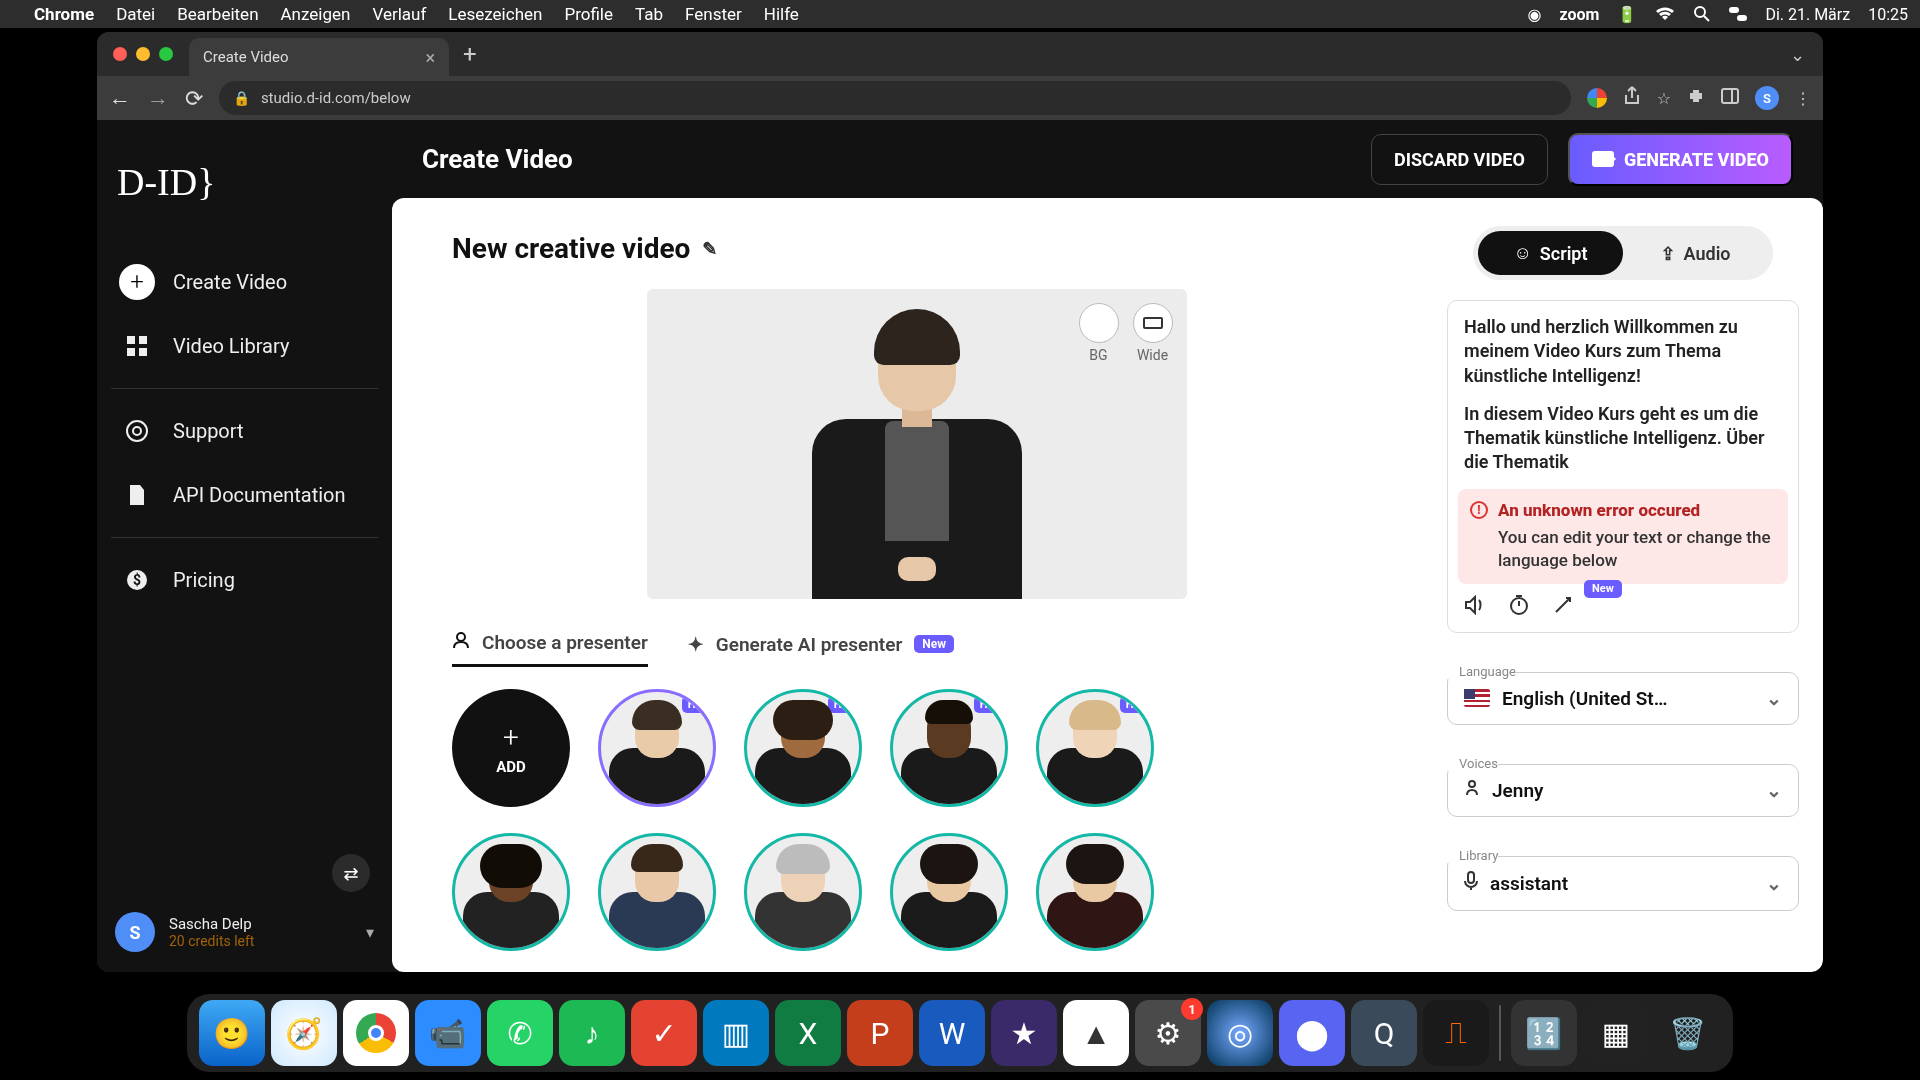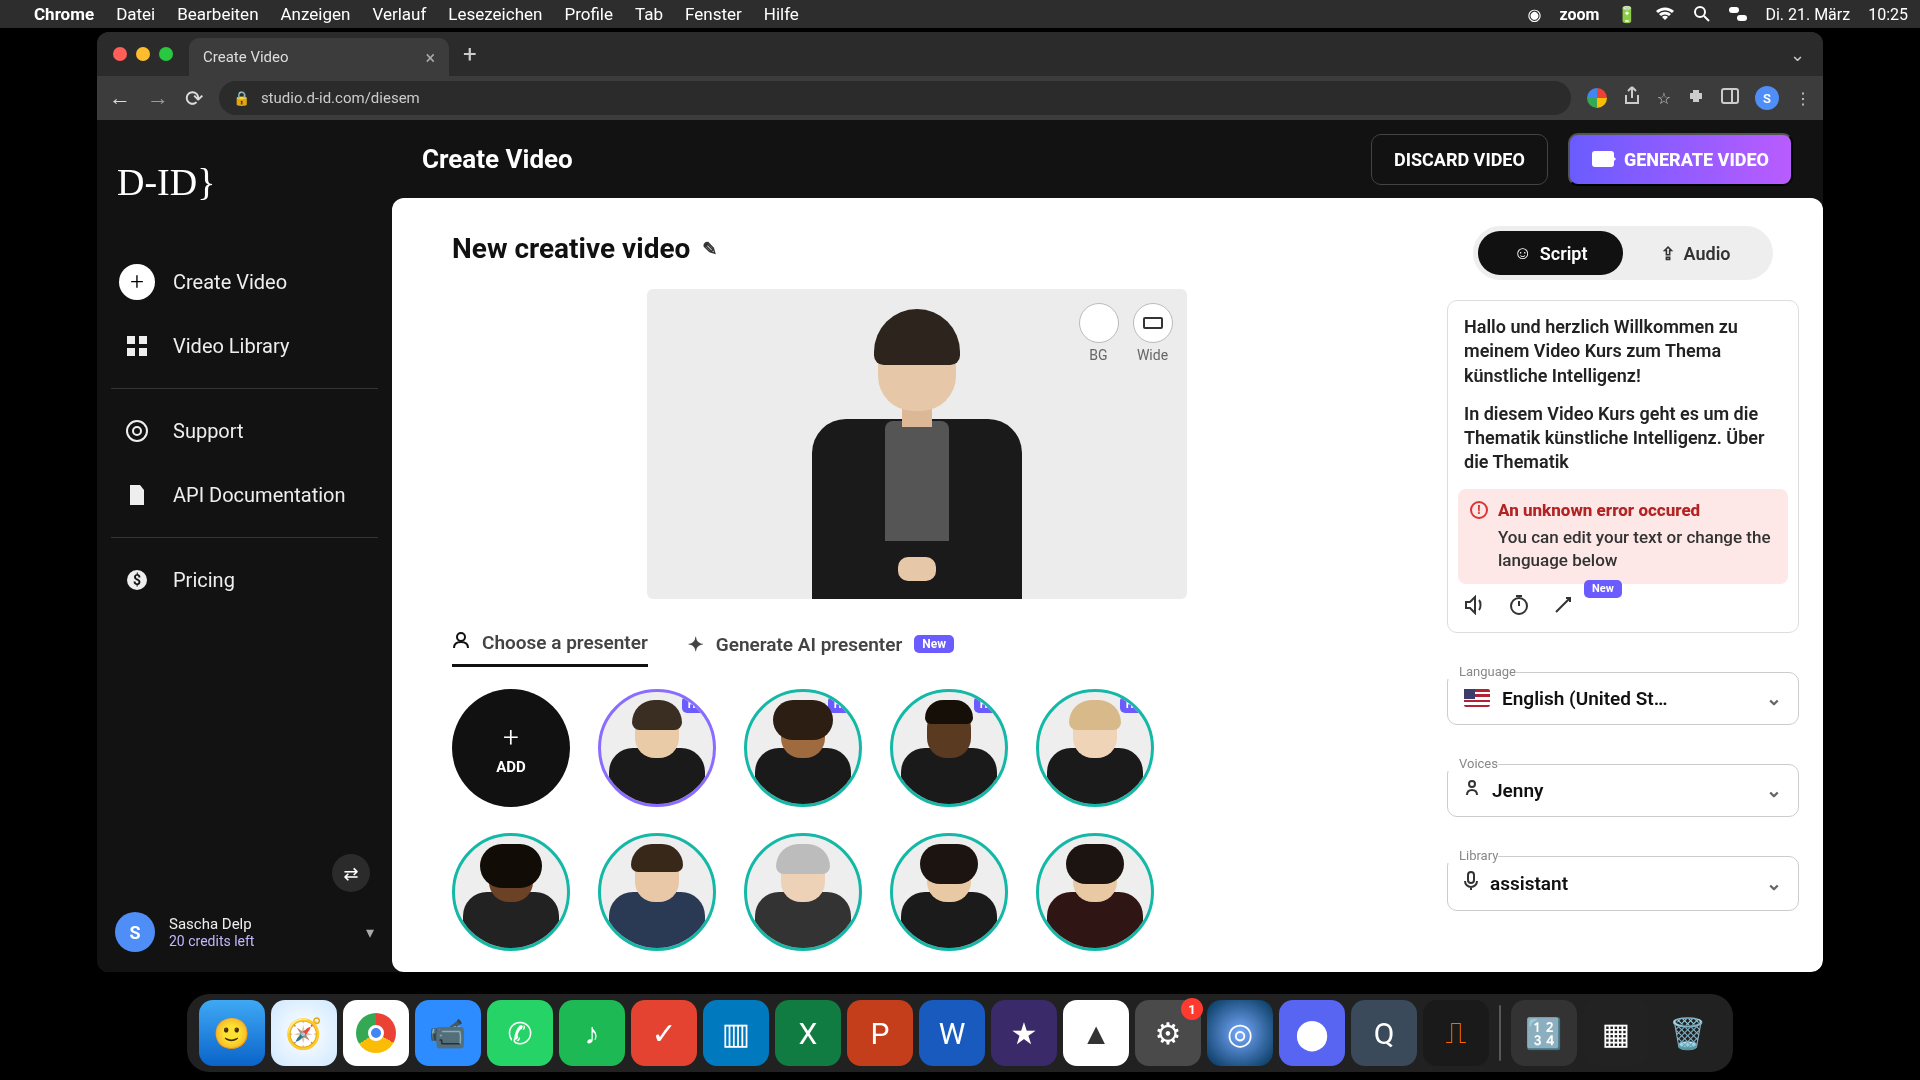--- a/index.html
+++ b/index.html
@@ -32,21 +32,21 @@
 .nav-list { margin-top: 38px; }
 .nav-item { display:flex; align-items:center; gap:18px; padding: 14px 22px; font-size:20px; color:#eee; cursor:pointer;}
 .nav-item .icon-box { width:36px; height:36px; display:flex; align-items:center; justify-content:center;}
 .nav-item.create .icon-box{ background:#fff; color:#000; border-radius:50%; font-size:24px; font-weight:300;}
 .nav-divider { border-top:1px solid #333; margin: 10px 14px;}
 .sidebar-bottom{ margin-top:auto; padding: 14px 18px 20px; position:relative;}
 .collapse-btn{ position:absolute; top:-44px; right:22px; width:38px;height:38px;border-radius:50%;background:#2b2b2b;display:flex;align-items:center;justify-content:center;font-size:18px;}
 .user-row{ display:flex; align-items:center; gap:14px;}
 .avatar-s{ width:40px;height:40px;border-radius:50%; background:#4f8ef7; display:flex;align-items:center;justify-content:center;font-weight:700;font-size:18px;}
 .user-txt{ display:flex;flex-direction:column; font-size:15px; color:#eee;}
-.user-txt .sub{color:#c4b5fd;font-size:14px;}
+.user-txt .sub{color:#a16207;font-size:14px;}
 .user-caret{margin-left:auto; color:#aaa;}
 .main { flex:1; background:#121212; display:flex; flex-direction:column;}
 .main-header{ height:78px; display:flex; align-items:center; padding:0 30px; gap:20px;}
 .main-header h1{ font-size:26px; font-weight:700;}
 .main-header .hspacer{flex:1;}
 .btn-discard{ border:1px solid #444; background:#121212; color:#fff; padding:14px 22px; border-radius:10px; font-size:18px; font-weight:700;}
 .btn-generate{ background:linear-gradient(90deg,#6a5cff,#b95cff); color:#fff; padding:14px 22px; border-radius:10px; font-size:18px; font-weight:800; display:flex;align-items:center;gap:10px;}
 .btn-generate .cam{width:22px;height:16px;background:#fff;border-radius:3px;position:relative;}
 .btn-generate .cam:after{content:"";position:absolute;right:-8px;top:2px;border:6px solid transparent;border-left-color:#fff;}
 .content-row{ flex:1; display:flex; gap:0; padding: 0 0 0 0;}
@@ -158,21 +158,21 @@
     </div>
     <span class="newtab">+</span>
     <span class="tabs-right">⌄</span>
   </div>
   <div class="addr-bar">
     <span class="nav-btn active">←</span>
     <span class="nav-btn">→</span>
     <span class="nav-btn active">⟳</span>
     <div class="omnibox">
       <span class="lock">🔒</span>
-      <span>studio.d-id.com/diesem</span>
+      <span>studio.d-id.com/below</span>
     </div>
     <div class="addr-right">
       <span style="width:20px;height:20px;border-radius:50%;background:conic-gradient(#ea4335 0 25%,#fbbc05 0 50%,#34a853 0 75%,#4285f4 0);"></span>
       <span>
         <svg width="18" height="20" viewBox="0 0 18 20">
             <path d="M9 1 L5 5 M9 1 L13 5 M9 1 V12 M3 9 V17 H15 V9" stroke="#ccc" stroke-width="2" fill="none"></path>
           </svg>
       </span>
       <span>☆</span>
       <span>

